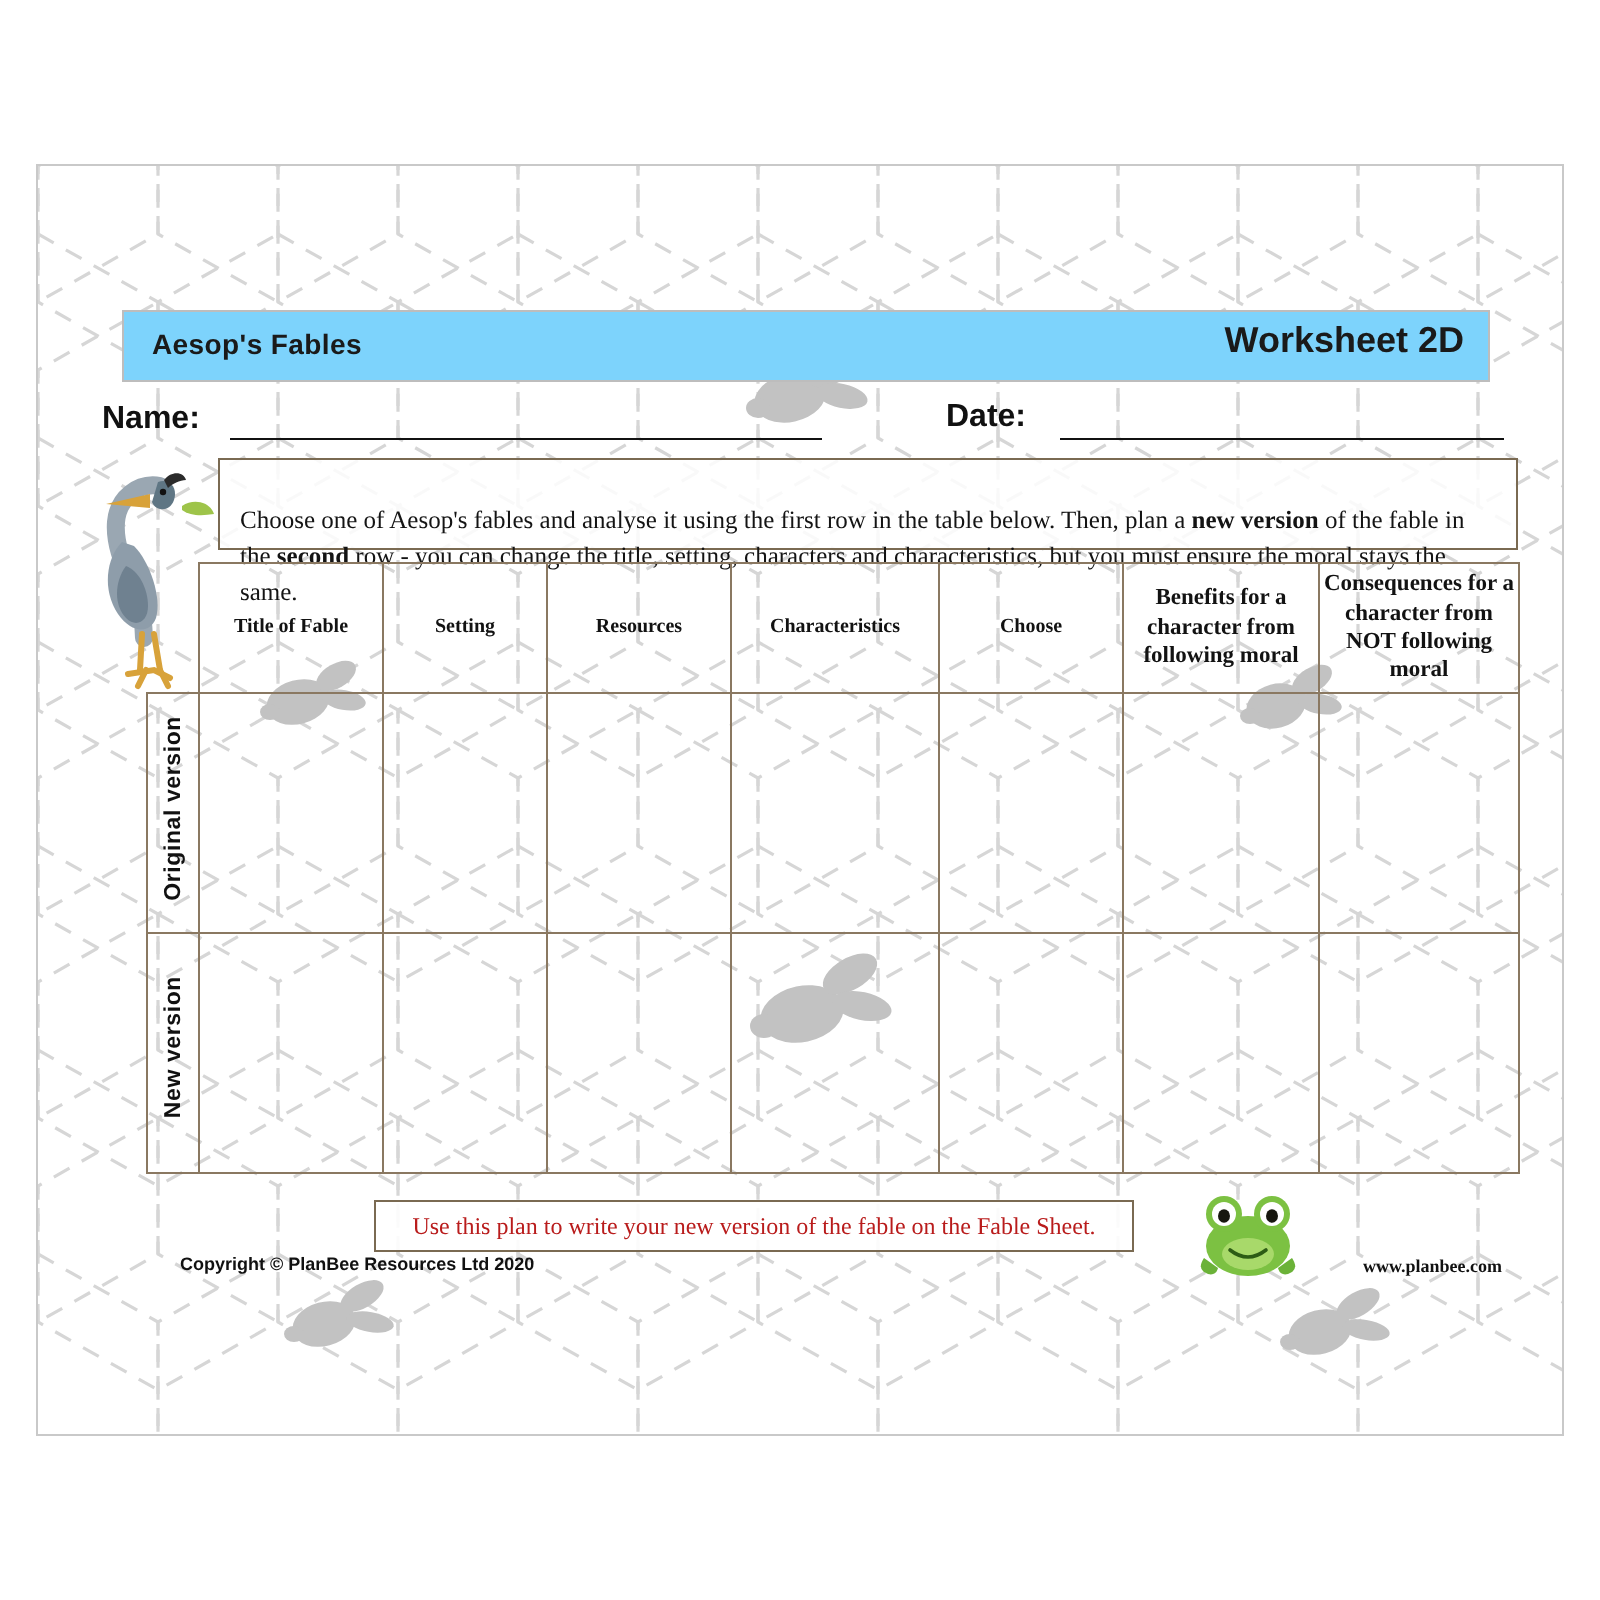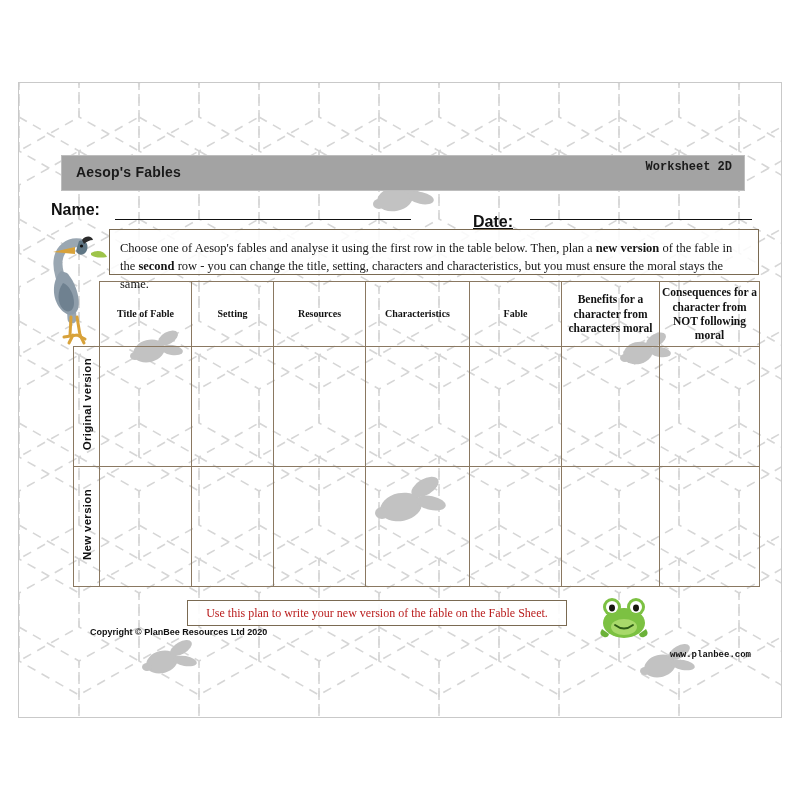--- a/index.html
+++ b/index.html
@@ -39,39 +39,39 @@
   }
 
   
   .title-bar {
     position: absolute;
     left: 42px;
     top: 72px;
     width: 684px;
     height: 36px;
     border: 1px solid #bdbdbd;
-    background: #a3a3a3;
+    background: #7dd3fc;
     box-sizing: border-box;
   }
   .title-bar .tb-left {
     position: absolute;
     left: 14px;
     top: 8px;
     font-family: "Liberation Sans", sans-serif;
     font-size: 14px;
     font-weight: bold;
     color: #1a1a1a;
     letter-spacing: .2px;
   }
   .title-bar .tb-right {
     position: absolute;
     right: 12px;
     top: 4px;
-    font-family: Liberation Mono, monospace;
-    font-size: 12px;
+    font-family: Liberation Sans, sans-serif;
+    font-size: 18px;
     font-weight: bold;
     color: #1a1a1a;
   }
 
   
   .namedate {
     position: absolute;
     left: 24px;
     top: 116px;
     width: 716px;
@@ -93,21 +93,21 @@
   
   .instr-box {
     position: absolute;
     left: 90px;
     top: 146px;
     width: 650px;
     height: 46px;
     border: 1px solid #7a6a52;
     background: rgba(255,255,255,0.86);
     box-sizing: border-box;
-    padding: 9px 10px;
+    padding: 21px 10px;
     font-size: 12.5px;
     line-height: 1.45;
     color: #141414;
   }
   .instr-box b { font-weight: bold; }
 
   
   .tbl {
     position: absolute;
     left: 54px;
@@ -177,25 +177,24 @@
     font-family: "Liberation Sans", sans-serif;
     font-size: 9px;
     font-weight: bold;
     color: #111;
     margin-left: 35px;
   }
   .weblink {
     position: absolute;
     right: 30px;
     top: 545px;
-    font-family: Liberation Mono, monospace;
+    font-family: Liberation Serif, serif;
     font-size: 9px;
     font-weight: bold;
     color: #111;
-    margin-top: 22px;
   }
 
   
   .heron {
     position: absolute;
     left: 20px;
     top: 148px;
     width: 76px;
     height: 118px;
   }
@@ -394,21 +393,21 @@
     </svg>
 
     <div class="title-bar">
       <div class="tb-left">Aesop's Fables</div>
       <div class="tb-right">Worksheet 2D</div>
     </div>
 
     <div class="namedate">
       <div class="nd-label" style="left:8px; top:2px;">Name:</div>
       <div class="nd-rule" style="left:72px; top:20px; width:296px;"></div>
-      <div class="nd-label" style="left:430px; top:14px;text-decoration:underline;">Date:</div>
+      <div class="nd-label" style="left:430px; top:1px;">Date:</div>
       <div class="nd-rule" style="left:487px; top:20px; width:222px;"></div>
     </div>
 
     <svg class="heron" viewBox="0 0 76 118">
       <g>
         <path d="M41 12 C30 10, 20 18, 19 30 C18 42, 24 54, 28 64 C31 72, 33 80, 33 88" fill="none" stroke="#9aa7b2" stroke-width="9" stroke-linecap="round"></path>
         <path d="M40 10 C46 8, 50 13, 48 19 C46 25, 39 25, 37 20 Z" fill="#5f7684"></path>
         <path d="M36 16 L14 21 L36 23 Z" fill="#d8a23a"></path>
         <path d="M43 9 C47 4, 53 5, 54 9 C51 9, 47 11, 45 13 Z" fill="#2b2b2b"></path>
         <path d="M22 40 C14 48, 12 64, 20 76 C27 86, 36 86, 39 78 C42 68, 36 50, 28 42 Z" fill="#8e9daa"></path>
@@ -436,22 +435,22 @@
         <col style="width:98px">
         <col style="width:100px">
       </colgroup>
       <thead>
         <tr>
           <th style="border:none; background:transparent;"></th>
           <th>Title of Fable</th>
           <th>Setting</th>
           <th>Resources</th>
           <th>Characteristics</th>
-          <th>Fable</th>
-          <th class="small">Benefits for a character from characters moral</th>
+          <th>Choose</th>
+          <th class="small">Benefits for a character from following moral</th>
           <th class="small">Consequences for a character from NOT following moral</th>
         </tr>
       </thead>
       <tbody>
         <tr class="cell-row">
           <td class="rowlabel">
             <span>Original version</span>
           </td>
           <td></td>
           <td></td>

